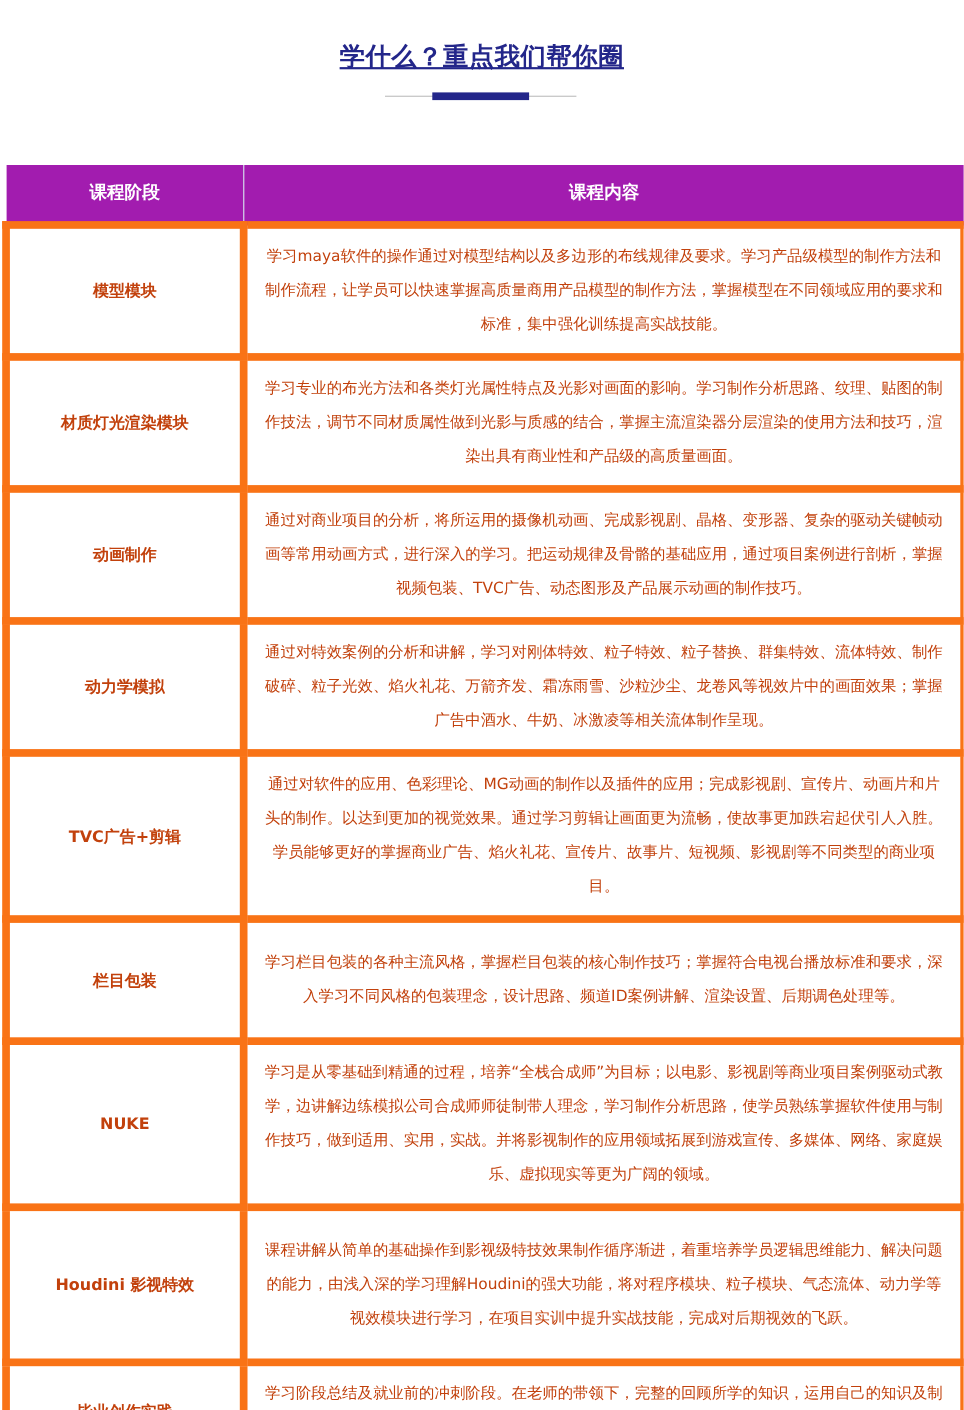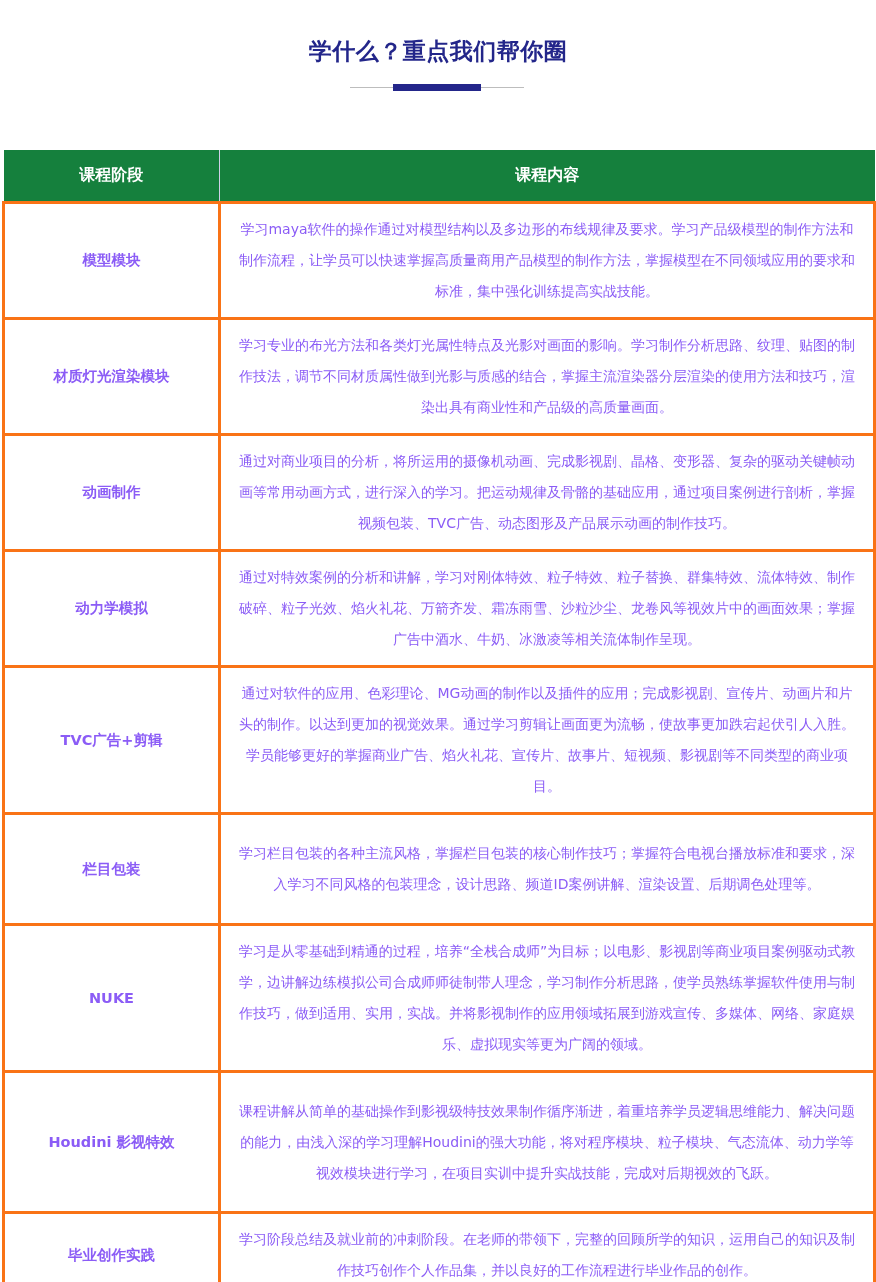--- a/index.html
+++ b/index.html
@@ -1,31 +1,31 @@
 <!DOCTYPE html>
 <html><head>
 <meta charset="utf-8">
 <style>
   html, body { margin: 0; padding: 0; background: #ffffff; }
   body { width: 876px; height: 1282px; position: relative; overflow: hidden;
          font-family: "DejaVu Sans", "Liberation Sans", sans-serif; color: #333333; }
   .title-wrap { position: absolute; top: 0; left: 0; width: 876px; height: 120px; }
   .title { position: absolute; top: 36px; left: 0; width: 876px; text-align: center;
-           font-size: 23px; font-weight: bold; color: #23268a; letter-spacing: 0.5px; }
+           font-size: 23px; font-weight: bold; color: #23268a; letter-spacing: 0.5px; text-decoration: underline; }
   .title-line { position: absolute; top: 87px; left: 350px; width: 174px; height: 1px; background: #bdbdbd; }
   .title-bar { position: absolute; top: 84px; left: 393px; width: 88px; height: 7px; background: #23268a; }
 
   table.course { position: absolute; top: 150px; left: 2px; width: 871px;
                  border-collapse: collapse; table-layout: fixed; }
   table.course col.c1 { width: 216px; }
   table.course col.c2 { width: 655px; }
-  thead th { background: #15803d; color: #ffffff; height: 51px; font-size: 16px; font-weight: bold;
+  thead th { background: #a21caf; color: #ffffff; height: 51px; font-size: 16px; font-weight: bold;
              text-align: center; border-right: 1px solid #d0d0e8; padding: 0; }
   thead th:last-child { border-right: none; }
-  tbody td { border: 3px solid #f97316; font-size: 14px; color: #8b5cf6; text-align: center; padding: 0; margin-left: 10px; }
+  tbody td { border: 7px solid #f97316; font-size: 14px; color: #c2410c; text-align: center; padding: 0; margin-left: 10px; }
   tbody td.stage { font-size: 14.5px; font-weight: bold; }
   tbody td.content { padding: 10px 14px 10px 14px; line-height: 31px; text-align: center; }
 </style>
 </head>
 <body>
 
 <div class="title-wrap">
   <div class="title">学什么？重点我们帮你圈</div>
   <div class="title-line"></div>
   <div class="title-bar"></div>

